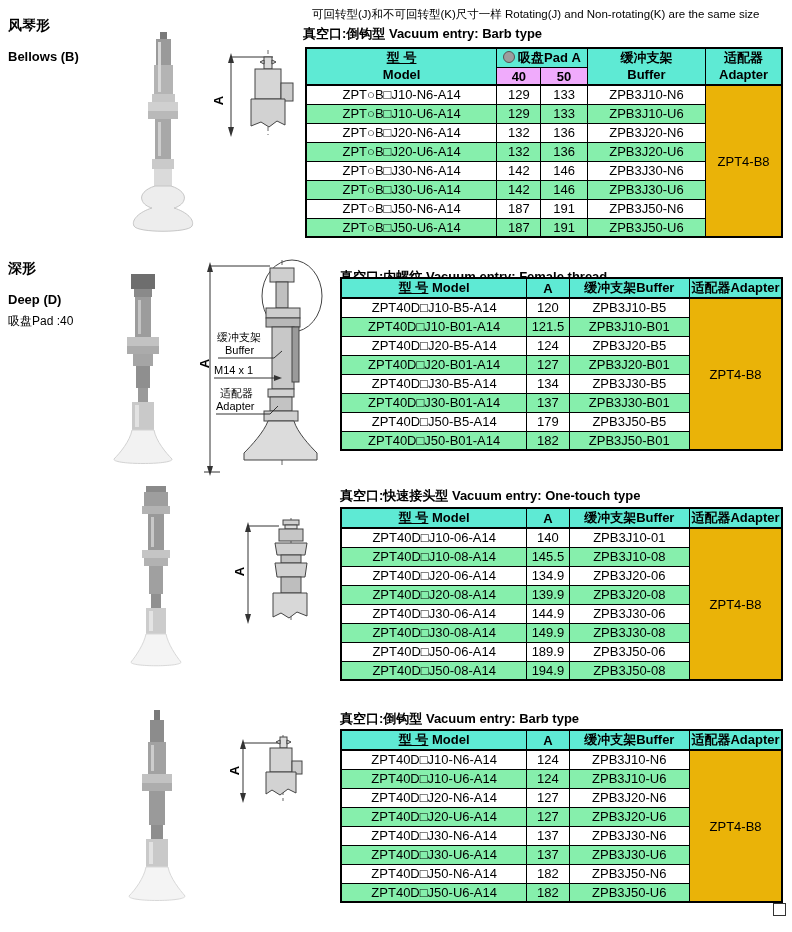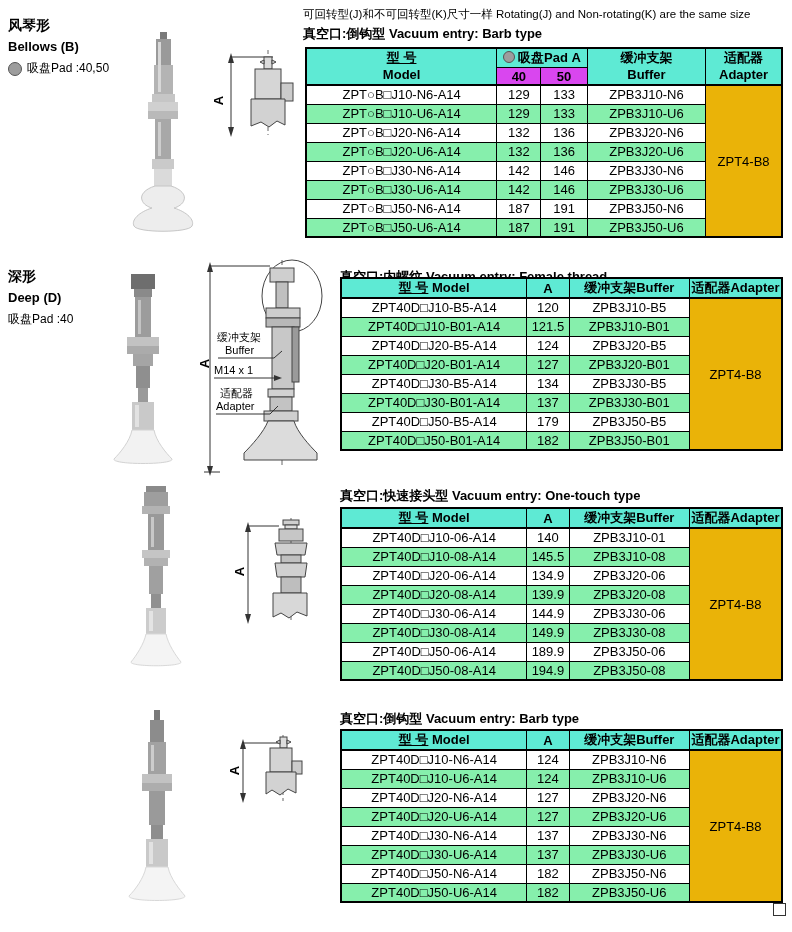--- a/index.html
+++ b/index.html
@@ -1,58 +1,54 @@
 <!DOCTYPE html>
 <html><head>
 <meta charset="utf-8">
 <style>
   html,body{margin:0;padding:0}
   body{width:792px;height:932px;position:relative;background:#ffffff;color:#000;
        font-family:"Liberation Sans","DejaVu Sans",sans-serif;overflow:hidden}
   .abs{position:absolute}
   .note{font-size:11.5px;white-space:nowrap}
   .sec-cn{font-weight:bold;font-size:14px}
-  .sec-en{font-weight:bold;font-size:13px;margin-top:4px}
+  .sec-en{font-weight:bold;font-size:13px;margin-top:14px}
   .pad-note{font-size:12px;display:flex;align-items:center;gap:5px;margin-top:6px}
   .circle-icon{display:inline-block;width:12px;height:12px;border-radius:50%;
                background:#9d9d9d;border:1px solid #555;flex:0 0 auto}
   .circle-icon.sm{width:10px;height:10px;margin-right:3px;vertical-align:-1px}
   .tbl-title{font-weight:bold;font-size:13px;white-space:nowrap}
   table.t{border-collapse:collapse;table-layout:fixed;border:2px solid #000}
   .t th,.t td{border:1px solid #000;font-size:13px;text-align:center;vertical-align:middle;
               padding:0 1px;white-space:nowrap;overflow:hidden}
   .t thead th{background:#5eead4}
-  .t thead tr.subrow th{background:#d946ef;height:16px;font-weight:bold}
+  .t thead tr.subrow th{background:#f0abfc;height:16px;font-weight:bold}
   .t thead{border-bottom:2px solid #000}
   .t tbody tr{height:19px}
   .t tbody tr.shaded td{background:#86efac}
   .t td.model-cell{font-weight:normal}
   .t td.adapter-cell{background:#eab308}
   .hdr2{line-height:1.25}
   .hdr-small{font-size:11px;text-align:left;padding-left:3px}
   .alignleft{text-align:left;padding-left:4px}
   .u{text-decoration:underline}
   .rot{position:absolute;font-weight:bold;font-size:13px;transform:rotate(-90deg);transform-origin:center}
   .lbl{position:absolute;font-size:11px;white-space:nowrap}
   .footer{font-size:12px;display:flex;align-items:center;gap:6px;justify-content:flex-end}
   .square-icon{display:inline-block;width:11px;height:11px;border:1.5px solid #333;background:#fff;flex:0 0 auto}
   svg{display:block}
 </style>
 </head>
 <body>
 
-<div class="abs note" style="left:303px;top:7px;width:475px">可回转型(J)和不可回转型(K)尺寸一样 Rotating(J) and Non-rotating(K) are the same size</div>
+<div class="abs note" style="left:312px;top:7px;width:475px">可回转型(J)和不可回转型(K)尺寸一样 Rotating(J) and Non-rotating(K) are the same size</div>
 
 <div class="abs" style="left:8px;top:17px;width:200px">
   <div class="sec-cn">风琴形</div>
   <div class="sec-en">Bellows (B)</div>
-  <div class="pad-note">
-    <span class="circle-icon"></span>
-    <span>吸盘Pad :40,50</span>
-  </div>
 </div>
 
 <div class="abs" style="left:128px;top:30px">
   <svg width="70" height="206" viewBox="0 0 70 206">
     <rect x="32" y="2" width="7" height="8" fill="#7a7a7a"></rect>
     <rect x="28" y="9" width="15" height="26" fill="#9a9a9a"></rect>
     <rect x="26" y="35" width="19" height="29" fill="#b4b4b4"></rect>
     <rect x="30" y="12" width="3" height="50" fill="#d8d8d8"></rect>
     <rect x="24" y="64" width="23" height="8" fill="#c6c6c6"></rect>
     <rect x="20" y="72" width="30" height="9" fill="#d0d0d0"></rect>
@@ -166,21 +162,21 @@
         <tr class="shaded">
           <td class="model-cell">ZPT○B□J50-U6-A14</td>
           <td class="num-cell">187</td>
           <td class="num-cell">191</td>
           <td class="num-cell">ZPB3J50-U6</td>
         </tr>
       </tbody>
   </table>
 </div>
 
-<div class="abs" style="left:8px;top:268px;width:190px">
+<div class="abs" style="left:8px;top:260px;width:190px">
   <div class="sec-cn">深形</div>
   <div class="sec-en">Deep (D)</div>
   <div class="pad-note">
     <span>吸盘Pad :40</span>
   </div>
 </div>
 
 <div class="abs" style="left:106px;top:272px">
   <svg width="74" height="198" viewBox="0 0 74 198">
     <rect x="25" y="2" width="24" height="15" fill="#6e6e6e"></rect>

